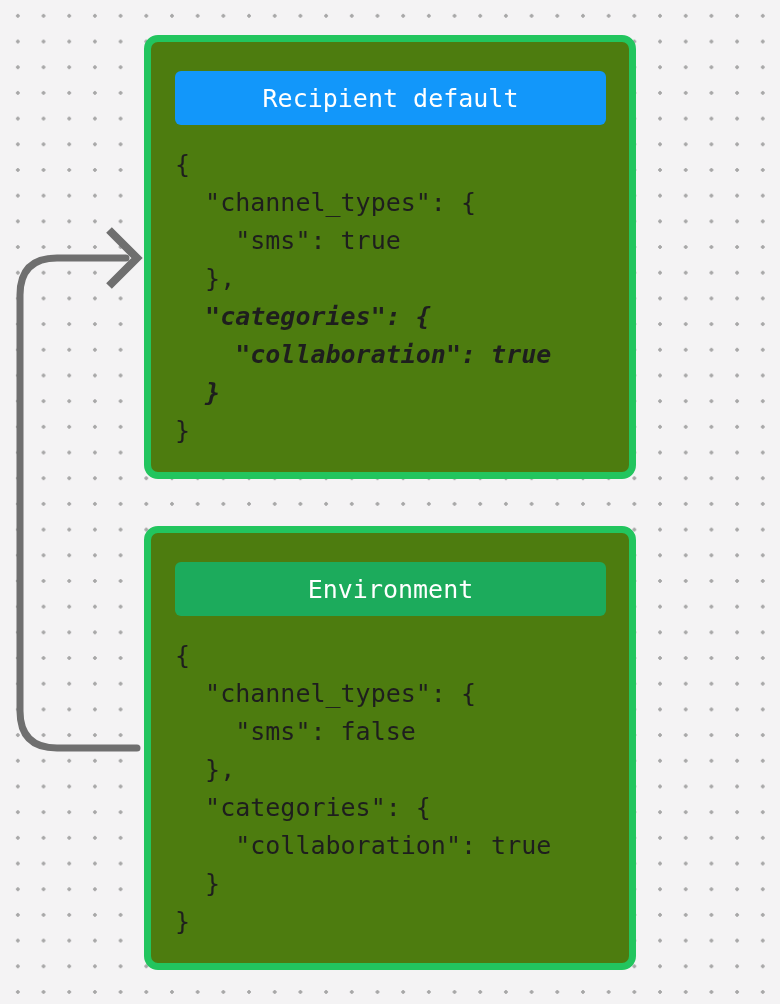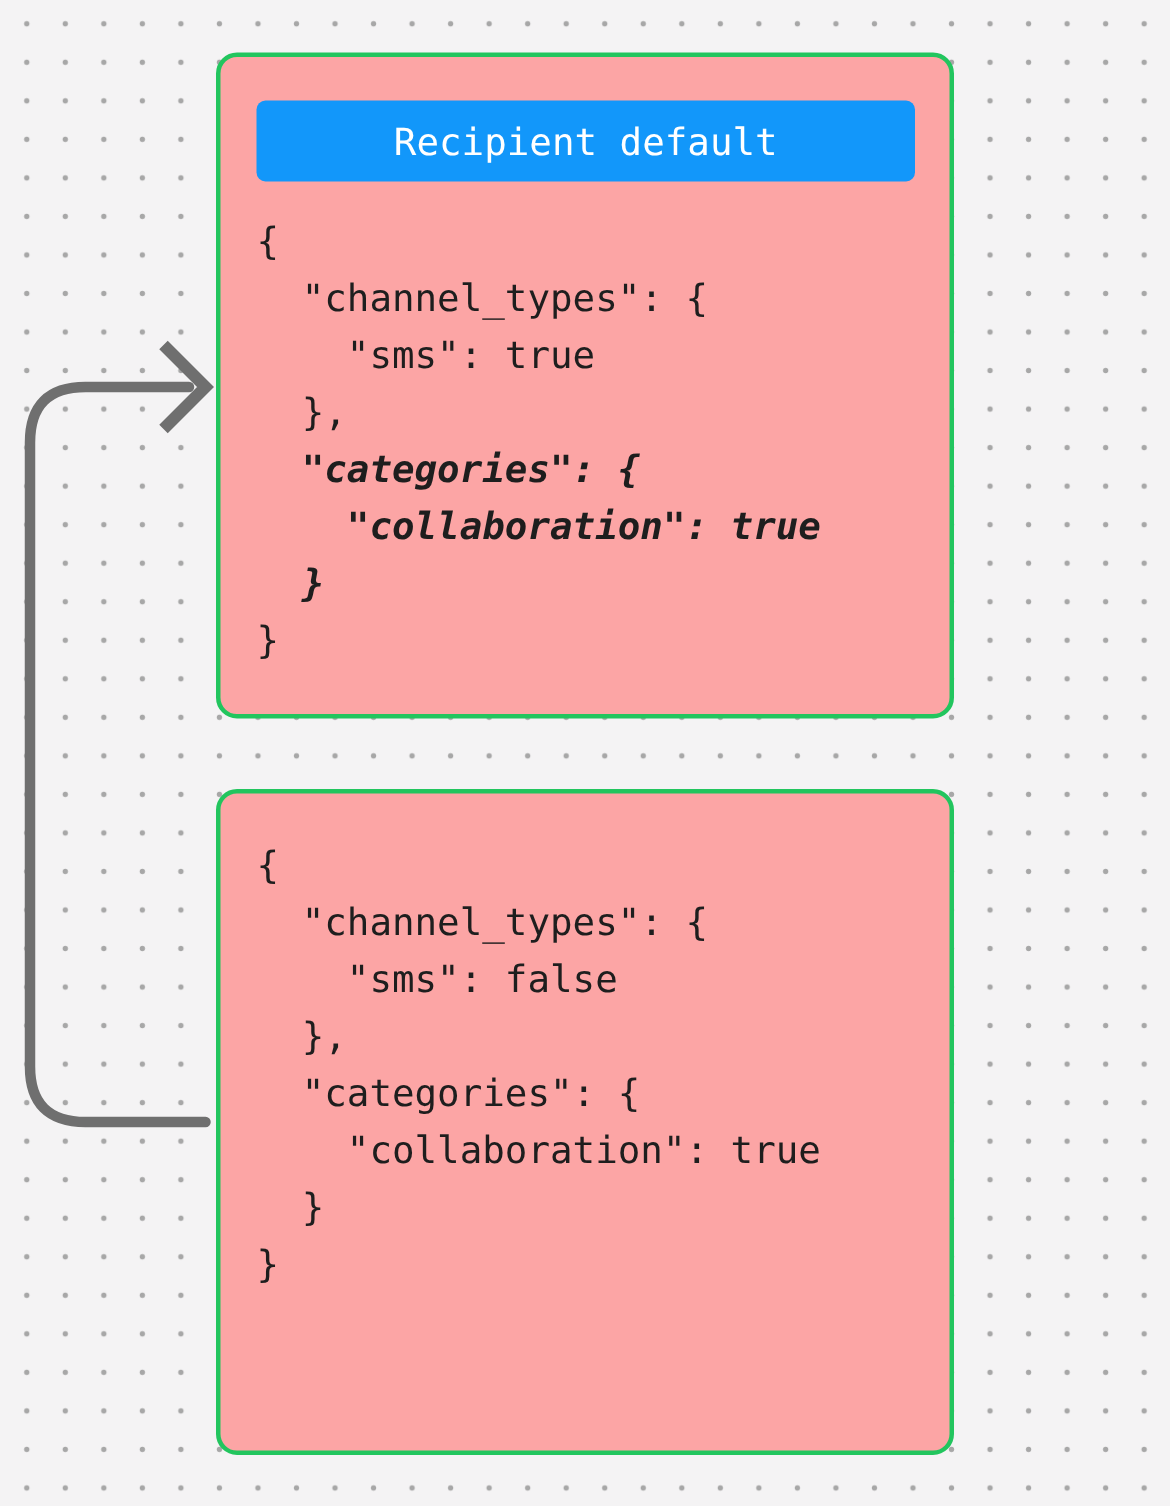--- a/index.html
+++ b/index.html
@@ -22,22 +22,22 @@
     left: 0;
     top: 0;
     pointer-events: none;
   }
   .card {
     position: absolute;
     left: 144px;
     width: 492px;
     height: 444px;
     box-sizing: border-box;
-    background: #fca5a5;
-    border: 3px solid #22c55e;
+    background: #4d7c0f;
+    border: 7px solid #22c55e;
     border-radius: 14px;
     padding: 29px 23px 0 24px;
   }
   .card-top { top: 35px; }
   .card-bottom { top: 526px; }
   .title-badge {
     height: 54px;
     border-radius: 6px;
     display: flex;
     align-items: center;
@@ -86,20 +86,23 @@
 
       <div class="code-line em">    "collaboration": true</div>
 
       <div class="code-line em">  }</div>
 
       <div class="code-line">}</div>
     </div>
 </div>
 
 <div class="card card-bottom">
+  <div class="title-badge" style="background-color: rgb(28, 171, 92);">
+    <span>Environment</span>
+  </div>
   <div class="code">
 
       <div class="code-line">{</div>
 
       <div class="code-line">  "channel_types": {</div>
 
       <div class="code-line">    "sms": false</div>
 
       <div class="code-line">  },</div>
 

